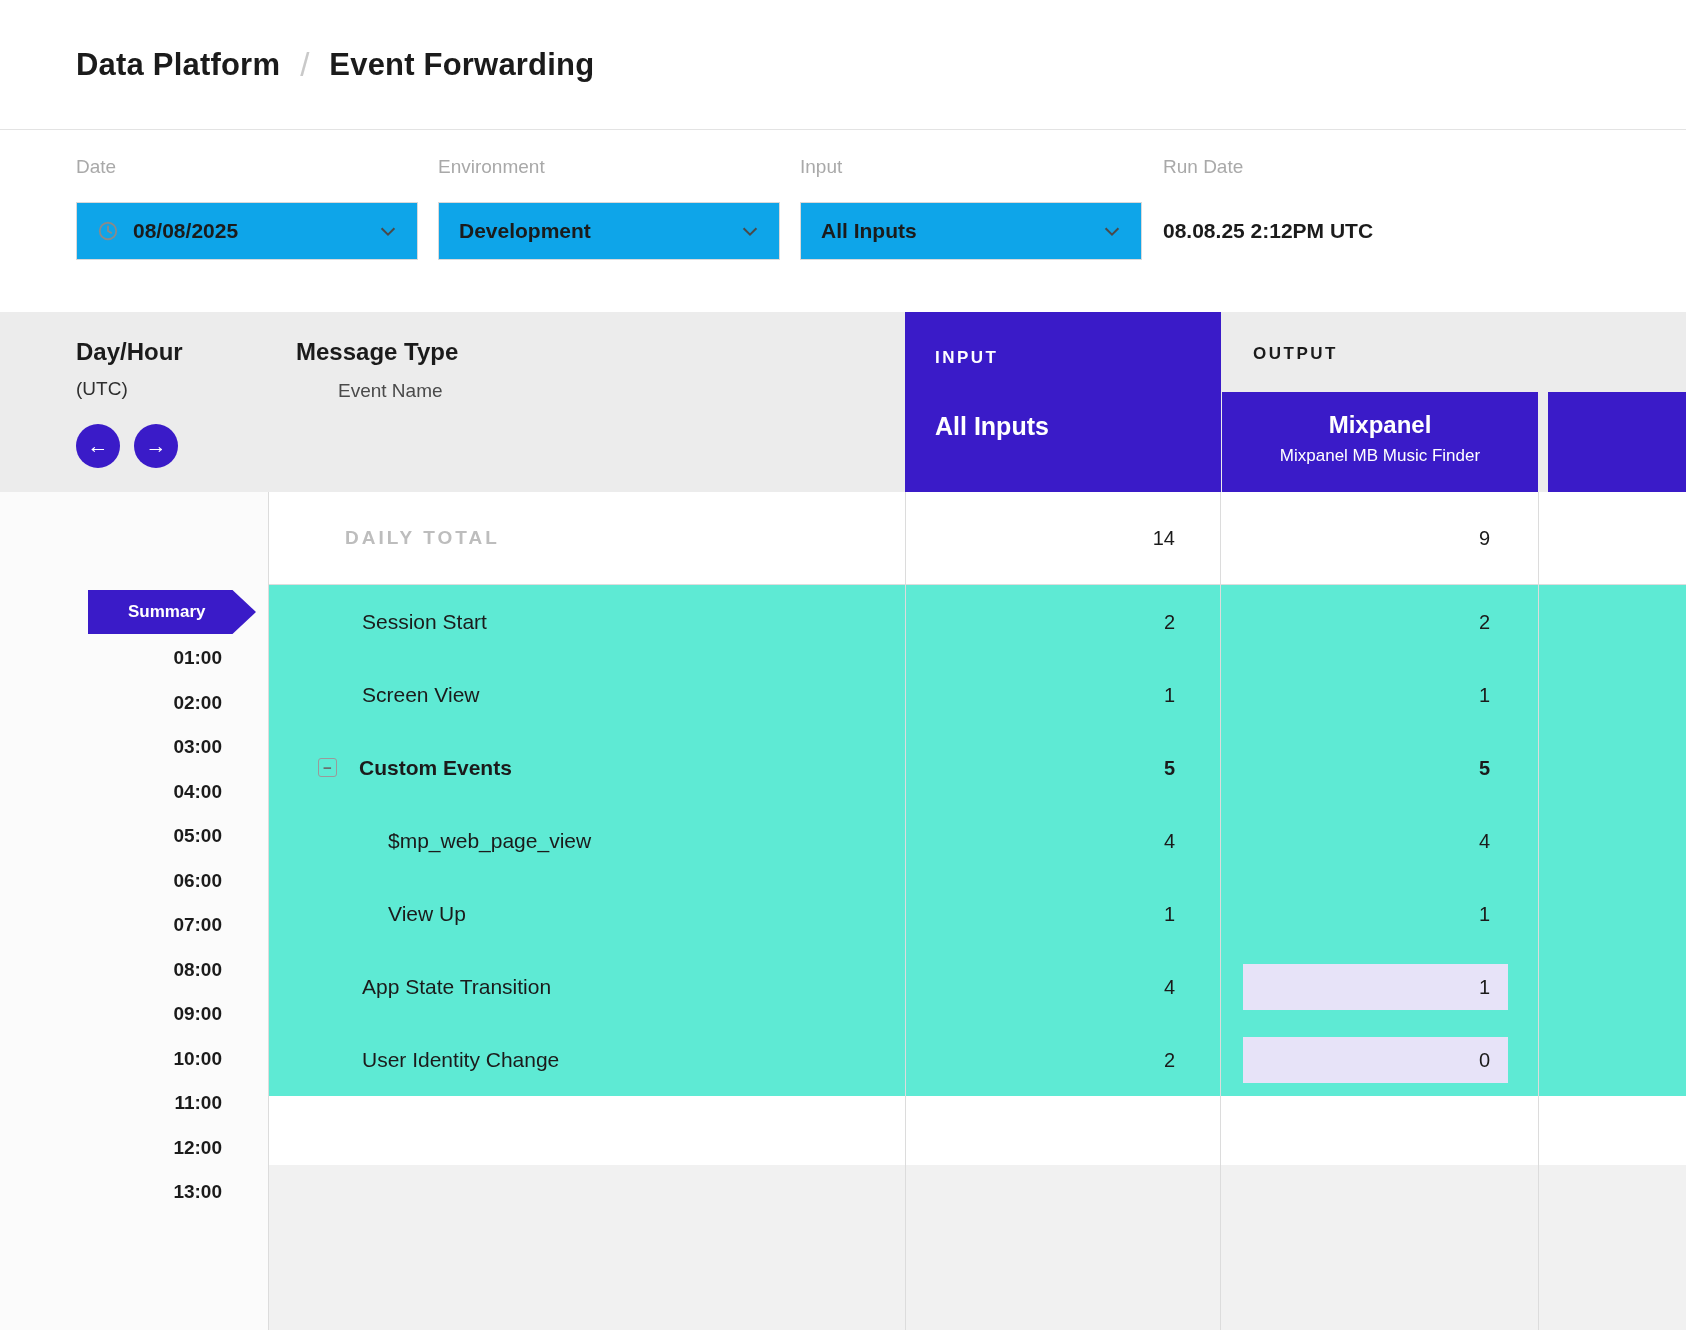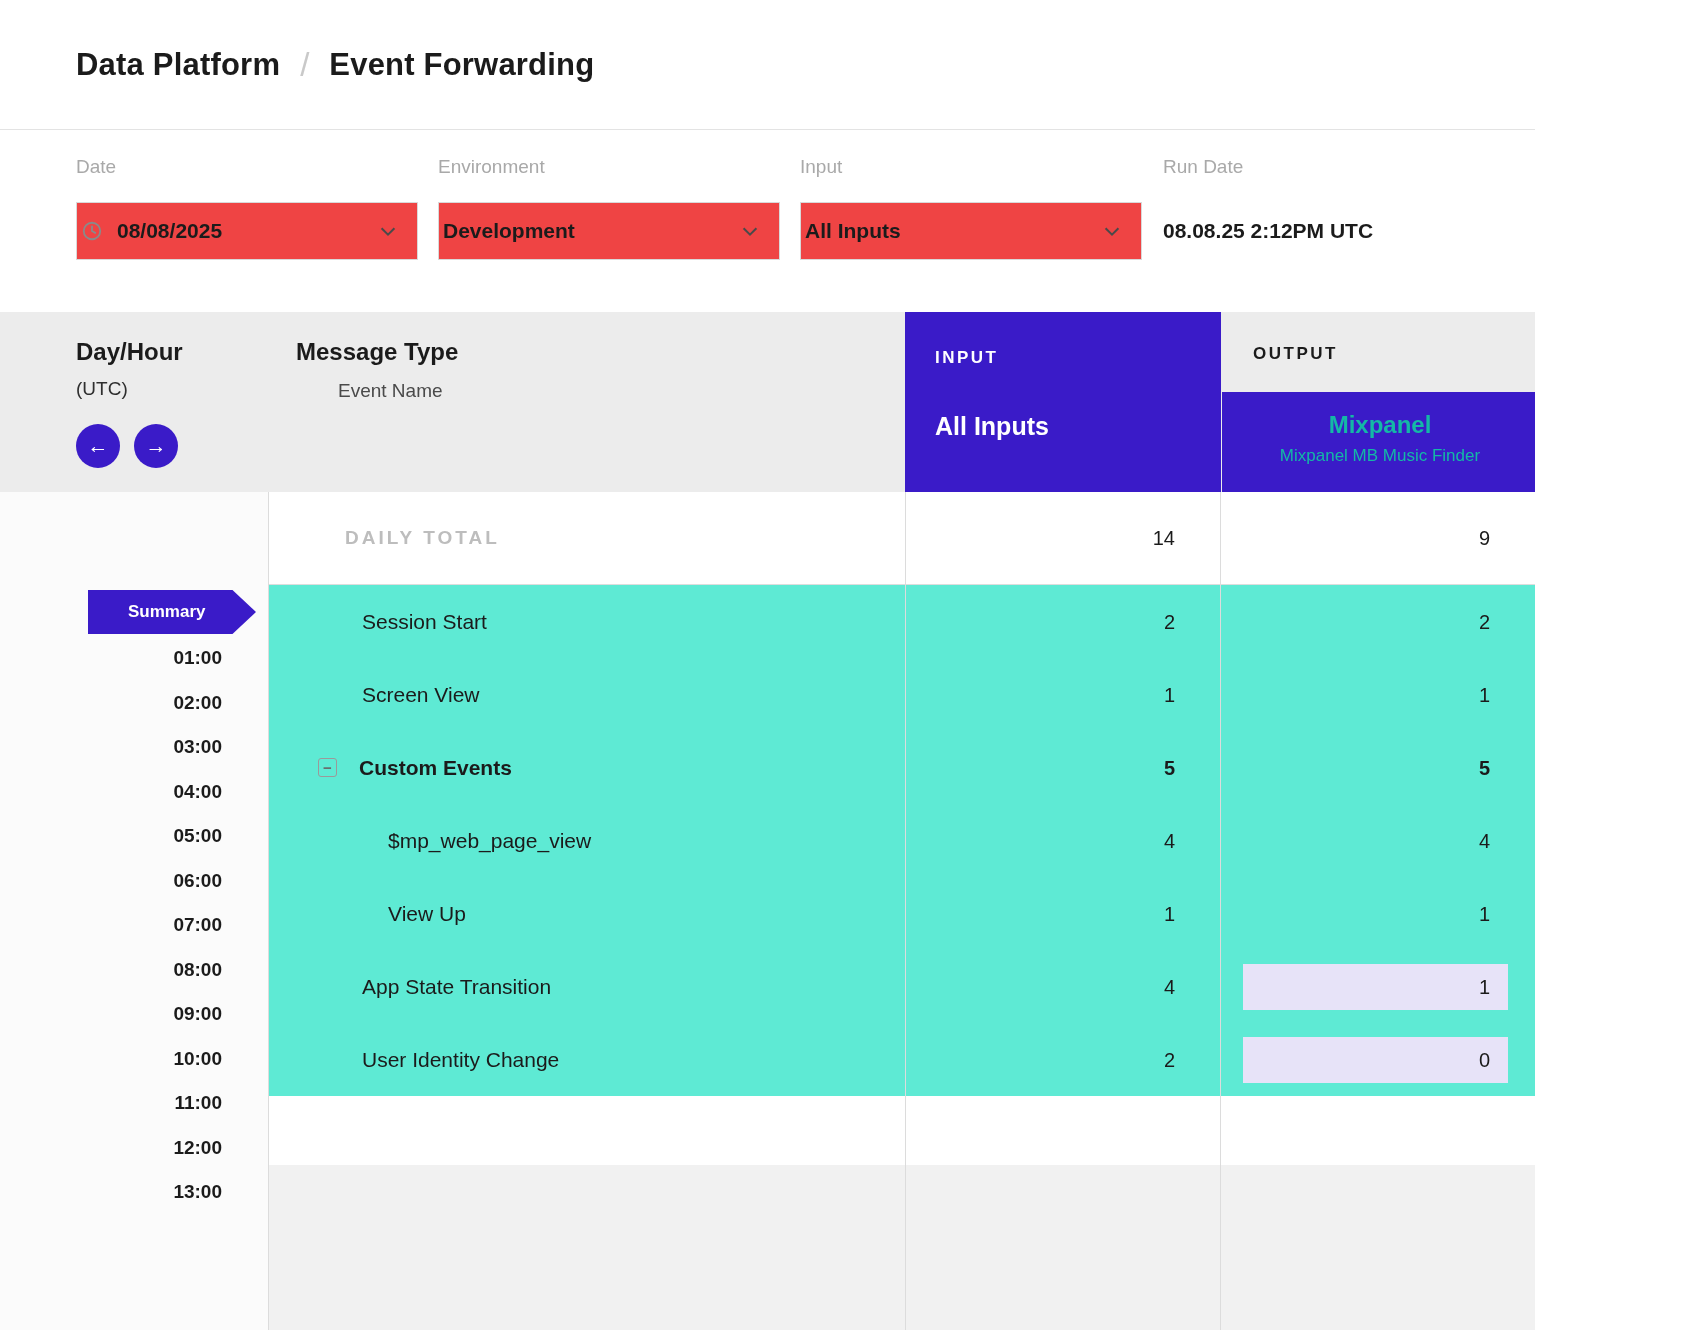--- a/index.html
+++ b/index.html
@@ -1,32 +1,32 @@
 <!DOCTYPE html>
 <html style="--purple: #3A1BC8; --highlight: #E7E3F8;"><head>
 <meta charset="utf-8">
 <style>
   * { margin:0; padding:0; box-sizing:border-box; }
   body { font-family:"Liberation Sans", sans-serif; color:#1b1b1b; background:#fff; }
-  .page { position:relative; width:1535px; height:1330px; background:#fff; overflow:hidden; }
+  .page { position:relative; width:1686px; height:1330px; background:#fff; overflow:hidden; }
 
   
   .breadcrumb-bar { position:absolute; top:0; left:0; right:0; height:130px; border-bottom:1px solid #e3e3e3;
     display:flex; align-items:center; padding-left:76px; gap:20px; background:#fff; }
   .crumb { font-size:31px; font-weight:600; letter-spacing:.2px; cursor:pointer; }
   .crumb.current { cursor:default; }
   .crumb-sep { font-size:33px; color:#c9c9c9; font-weight:300; }
 
   
   .filters { position:absolute; top:130px; left:0; right:0; height:182px; background:#fff; }
   .filter { position:absolute; top:0; }
   .f-date { left:76px; } .f-env { left:438px; } .f-input { left:800px; } .f-run { left:1163px; }
   .filter-label { position:absolute; top:26px; left:0; font-size:19px; color:#a9a9a9; white-space:nowrap;text-align:center; }
-  .dropdown { position:absolute; top:72px; left:0; width:342px; height:58px; border:1px solid #d9d9d9; background:#ef4444;
-    display:flex; align-items:center; padding:0 18px 0 4px; gap:14px; cursor:pointer; }
+  .dropdown { position:absolute; top:72px; left:0; width:342px; height:58px; border:1px solid #d9d9d9; background:#0ea5e9;
+    display:flex; align-items:center; padding:0 18px 0 20px; gap:14px; cursor:pointer; }
   .dropdown .dd-value { flex:1; font-size:21px; font-weight:700; white-space:nowrap; overflow:hidden; }
   .dd-icon { display:flex; align-items:center; }
   .run-value { position:absolute; top:89px; left:0; font-size:21px; font-weight:700; white-space:nowrap; }
 
   
   .vline { position:absolute; top:312px; bottom:0; width:1px; background:#dcdcdc; z-index:2; }
   .vl-1 { left:268px; } .vl-2 { left:905px; } .vl-3 { left:1220px; } .vl-4 { left:1538px; }
 
   
   .thead { position:absolute; top:312px; left:0; width:1686px; height:180px; background:#ececec; z-index:3; }
@@ -35,21 +35,21 @@
   .nav { position:absolute; left:76px; top:112px; display:flex; gap:14px; }
   .nav-btn { width:44px; height:44px; border-radius:50%; background:var(--purple,#3a1bc8); border:none; color:#fff;
     font-size:21px; display:flex; align-items:center; justify-content:center; cursor:pointer; font-family:inherit; }
   .msg-title { position:absolute; left:296px; top:26px; font-size:24px; font-weight:700; }
   .msg-sub { position:absolute; left:338px; top:68px; font-size:19px; color:#4a4a4a; }
   .input-block { position:absolute; left:905px; top:0; width:316px; height:180px; background:var(--purple,#3a1bc8); color:#fff; }
   .input-label { position:absolute; left:30px; top:36px; font-size:17px; font-weight:700; letter-spacing:2.5px; }
   .input-value { position:absolute; left:30px; top:100px; font-size:25px; font-weight:700; }
   .output-label { position:absolute; left:1253px; top:32px; font-size:17px; font-weight:700; letter-spacing:2.5px; color:#1b1b1b; }
   .mixpanel-block { position:absolute; left:1222px; top:80px; width:316px; height:100px; background:var(--purple,#3a1bc8);
-    color:#14b8a6; text-align:center; }
+    color:#ffffff; text-align:center; }
   .mixpanel-title { margin-top:19px; font-size:24px; font-weight:700; }
   .mixpanel-sub { margin-top:7px; font-size:17px; font-weight:500; }
   .partial-block { position:absolute; left:1548px; top:80px; width:138px; height:100px; background:var(--purple,#3a1bc8); }
 
   
   .tbody { position:absolute; top:492px; left:0; width:1686px; height:838px; background:#fff; z-index:1; }
   .filler { position:absolute; left:268px; top:673px; right:0; bottom:0; background:#f1f1f1; }
   .sidebar { position:absolute; left:0; top:0; width:268px; height:838px; background:#fbfbfb; }
   .summary-badge { position:absolute; left:88px; top:98px; width:168px; height:44px; background:var(--purple,#3a1bc8);
     color:#fff; clip-path:polygon(0 0, 86% 0, 100% 50%, 86% 100%, 0 100%);

